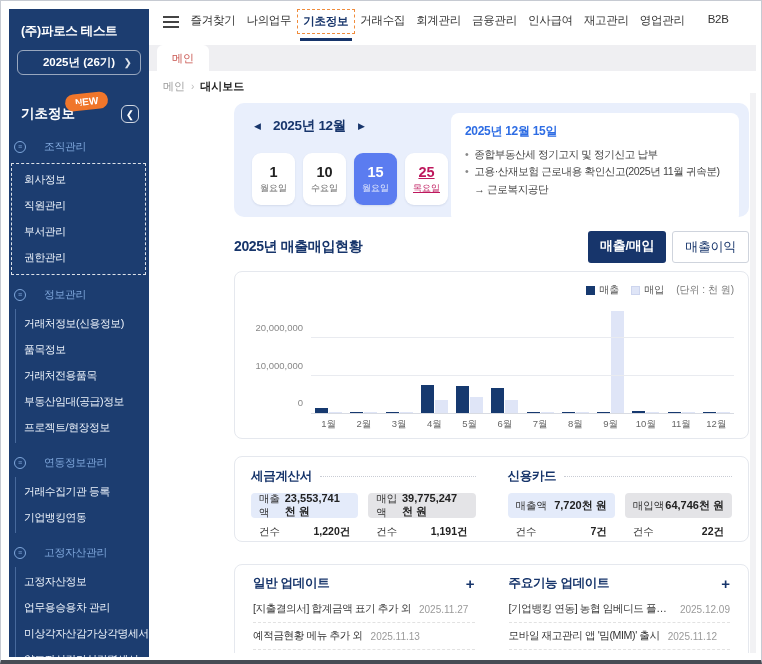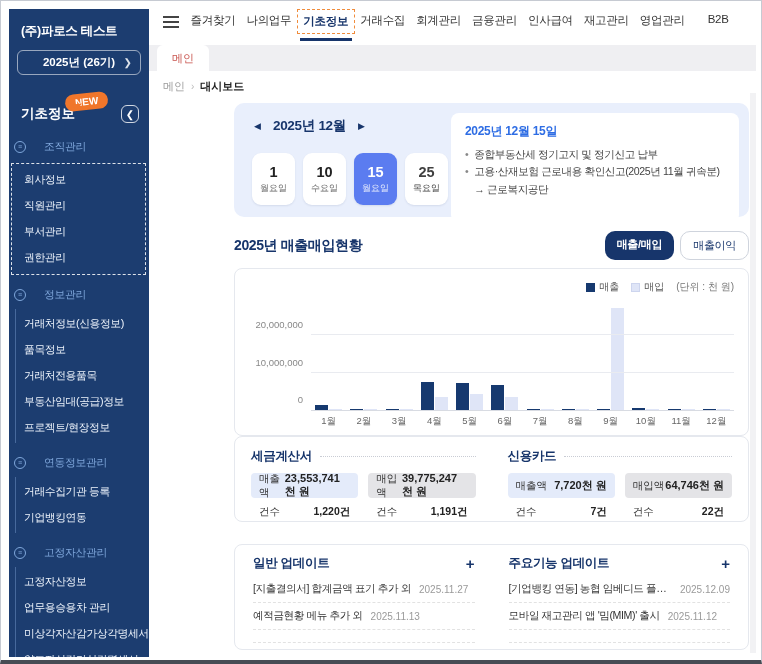--- a/index.html
+++ b/index.html
@@ -55,52 +55,52 @@
   .month-nav { display:flex; align-items:center; gap:12px; padding:4px 0 0 8px; }
   .month-arrow { font-size:9px; color:#17356b; cursor:pointer; }
   .month-label { font-size:13.5px; font-weight:bold; color:#17356b; letter-spacing:-0.3px; }
   .day-row { position:absolute; left:18px; bottom:12px; display:flex; gap:8px; }
   .day-card { width:43px; height:52px; background:#fff; border-radius:9px; display:flex; flex-direction:column;
               align-items:center; justify-content:center; gap:2px; box-shadow:0 1px 2px rgba(30,50,100,.10); cursor:pointer; }
   .day-num { font-size:14.5px; font-weight:bold; color:#222; }
   .day-wd  { font-size:9px; color:#666; }
   .day-card.selected { background:#5b7cf0; }
   .day-card.selected .day-num { color:#fff; } .day-card.selected .day-wd { color:rgba(255,255,255,.85); }
-  .day-card.holiday .day-num, .day-card.holiday .day-wd { color:#404040; }
+  .day-card.holiday .day-num, .day-card.holiday .day-wd { color:#be185d;text-decoration:underline; }
   .day-pager { position:absolute; left:273px; bottom:14px; display:flex; flex-direction:column; gap:14px;
                color:#b9bfce; font-size:9px; line-height:1; cursor:pointer; }
   .sched-card { position:absolute; right:10px; top:10px; width:288px; height:110px; background:#fff; border-radius:8px; padding:10px 14px; }
   .sched-title { font-size:12px; font-weight:bold; color:#2e6de4; margin-bottom:6px; letter-spacing:-0.3px; }
   .sched-item { display:flex; gap:6px; font-size:10.6px; color:#444; line-height:1.65; letter-spacing:-0.4px; }
   .sched-item .dot { color:#888; }
 
   
   .chart-head { display:flex; align-items:center; justify-content:space-between; margin-top:14px;text-align:right; }
   .chart-title { font-size:14px; font-weight:bold; color:#17356b; letter-spacing:-0.4px; }
   .toggle-group { display:flex; gap:6px; }
-  .tg-btn { font-size:11px; padding:6px 12px; border-radius:10px; cursor:pointer; letter-spacing:-0.3px; }
+  .tg-btn { font-size:13px; padding:6px 12px; border-radius:3px; cursor:pointer; letter-spacing:-0.3px; }
   .tg-btn.on { background:#17356b; color:#fff; font-weight:bold; }
   .tg-btn.off { background:#fff; color:#17356b; border:1px solid #cfd4dd; }
   .chart-card { margin-top:8px; width:515px; height:168px; border:1px solid #e5e8ee; border-radius:8px;
                 background:#fff; padding:10px 14px 6px 14px; }
   .legend-row { display:flex; justify-content:flex-end; align-items:center; gap:12px; font-size:10px; color:#555; height:16px; }
   .lg-item { display:flex; align-items:center; gap:4px; }
   .lg-sw { width:9px; height:9px; display:inline-block; }
   .lg-unit { color:#777; }
   .plot { position:relative; margin-left:62px; margin-top:4px; height:112px; border-bottom:1px solid #d8dbe2; }
   .gridline { position:absolute; left:0; right:0; height:0; border-top:1px solid #e9ebf0; }
   .gridlabel { position:absolute; left:-62px; width:54px; text-align:right; font-size:9.5px; color:#888; transform:translateY(-50%); }
   .bars-row { position:absolute; left:0; right:0; bottom:0; top:0; display:flex; }
   .m-group { flex:1; display:flex; align-items:flex-end; justify-content:center; gap:1px; }
   .bar { width:13px; }
   .months-row { display:flex; margin-left:62px; padding-top:4px; }
   .m-label { flex:1; text-align:center; font-size:9.5px; color:#666; }
 
   
-  .stats-card { width:515px; height:86px; border:1px solid #e5e8ee; border-radius:8px;
+  .stats-card { margin-top:17px; width:515px; height:86px; border:1px solid #e5e8ee; border-radius:8px;
                 background:#fff; padding:11px 16px; display:flex; gap:32px; }
   .stat-col { flex:1; }
   .stat-head { display:flex; align-items:center; gap:8px; margin-bottom:8px; }
   .stat-title { font-size:12.5px; font-weight:bold; color:#17356b; letter-spacing:-0.3px; white-space:nowrap; }
   .dotline { flex:1; border-top:1px dotted #c9ccd4; }
   .stat-boxes { display:flex; gap:10px; }
   .stat-box { flex:1; display:flex; align-items:center; justify-content:space-between; height:25px;
               border-radius:4px; padding:0 8px; }
   .stat-box.blue { background:#e4ebfa; } .stat-box.gray { background:#e4e4e7; }
   .sb-label { font-size:10.5px; color:#333; } .sb-value { font-size:11px; font-weight:bold; color:#222; }

